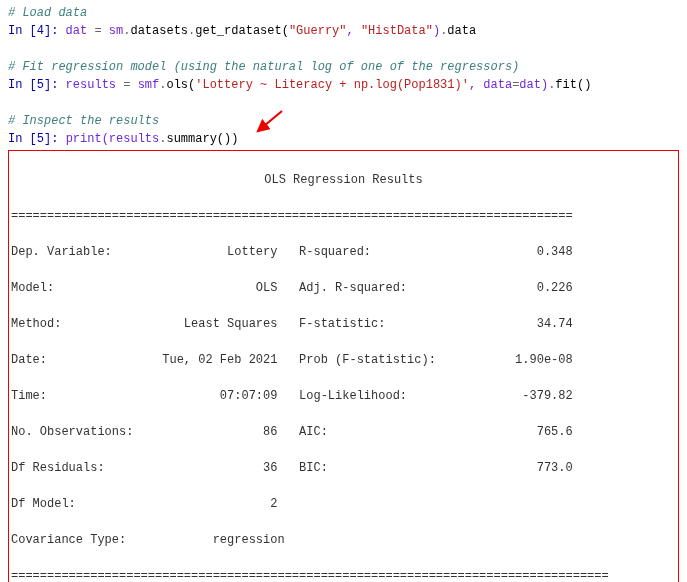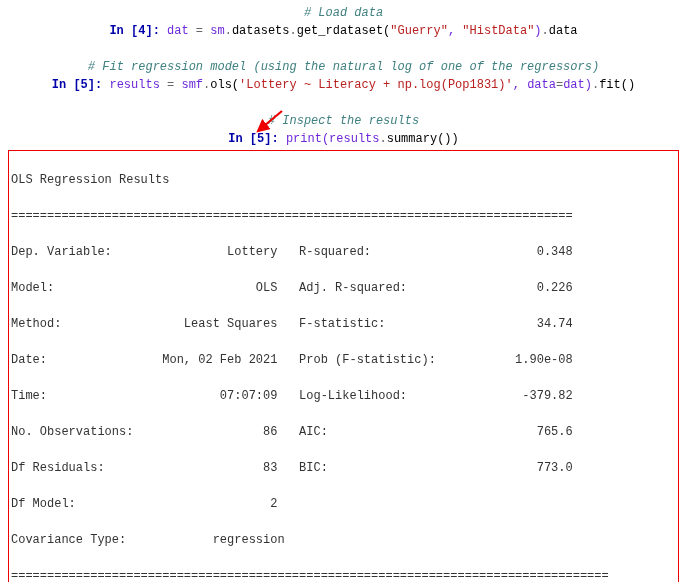--- a/index.html
+++ b/index.html
@@ -7,41 +7,41 @@
     margin: 0;
     padding: 4px 8px 8px 8px;
     font-family: Consolas, "Courier New", monospace;
     font-size: 12px;
     line-height: 1.5;
     background: #fff;
     color: #333;
     width: 687px;
   }
   .comment { color: #408080; font-style: italic; }
-  .prompt { color: #0000aa; font-weight: bold; }
+  .prompt { color: #0000aa; font-weight: normal; }
   .code { color: #6d28d9; }
   .op { color: #666; }
   .member { color: #000000; }
   .string { color: #ba2121; }
   .builtin { color: #6d28d9; }
-  .codeline { white-space: pre; text-align: center; }
+  .codeline { white-space: pre; }
   .arrow {
     position: absolute;
     left: 244px;
     top: 105px;
     pointer-events: none;
   }
   .resultbox {
     border: 1px solid #e00;
     margin-top: 2px;
     padding: 2px 2px 2px 2px;
     white-space: pre;
     color: #333;
   }
-  .title { }
+  .title { text-align: center; }
   .relwrap { position: relative; }
 </style>
 </head>
 <body>
 
 <div class="relwrap">
 
 <div class="codeline"><span class="comment"># Load data</span></div>
 <div class="codeline"><span class="prompt">In [4]:</span><span class="code"> dat </span><span class="op">=</span><span class="code"> sm</span><span class="op">.</span><span class="member">datasets</span><span class="op">.</span><span class="member">get_rdataset(</span><span class="string">"Guerry"</span><span class="code">, </span><span class="string">"HistData"</span><span class="code">)</span><span class="op">.</span><span class="member">data</span></div>
 
@@ -63,24 +63,24 @@
   </defs>
   <line x1="30" y1="2" x2="6" y2="22" stroke="#e00" stroke-width="2.2" marker-end="url(#ah)"></line>
 </svg>
 
 <div class="resultbox">
 <div class="title"><span>OLS Regression Results</span></div>
 <div>==============================================================================</div>
 <div>Dep. Variable:                Lottery   R-squared:                       0.348</div>
 <div>Model:                            OLS   Adj. R-squared:                  0.226</div>
 <div>Method:                 Least Squares   F-statistic:                     34.74</div>
-<div>Date:                Mon, 02 Feb 2021   Prob (F-statistic):           1.90e-08</div>
+<div>Date:                Tue, 02 Feb 2021   Prob (F-statistic):           1.90e-08</div>
 <div>Time:                        07:07:09   Log-Likelihood:                -379.82</div>
 <div>No. Observations:                  86   AIC:                             765.6</div>
-<div>Df Residuals:                      83   BIC:                             773.0</div>
+<div>Df Residuals:                      36   BIC:                             773.0</div>
 <div>Df Model:                           2</div>
 <div>Covariance Type:            regression</div>
 <div>===================================================================================</div>
 
 
 
 
 
 
 

